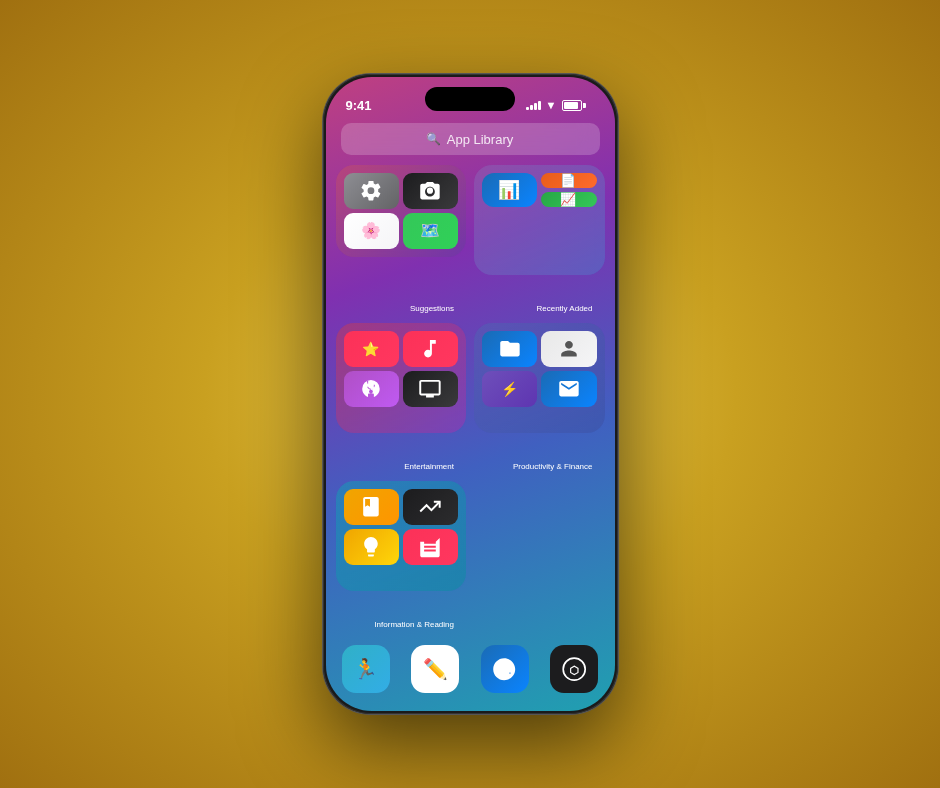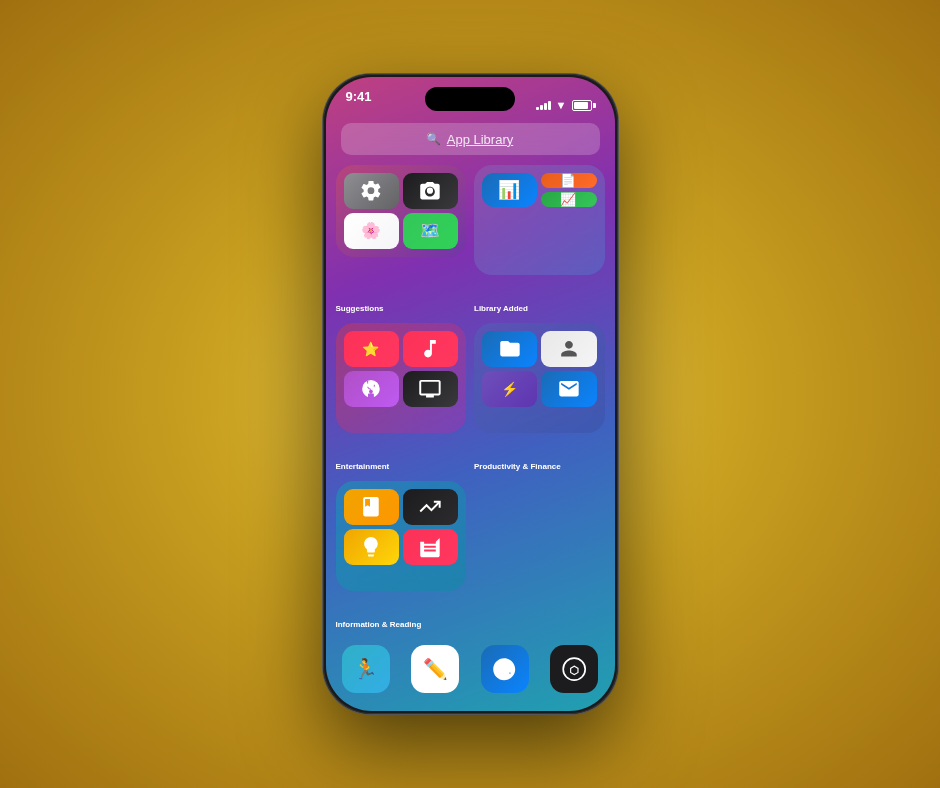--- a/index.html
+++ b/index.html
@@ -48,23 +48,24 @@
       background: #000;
       border-radius: 20px;
       z-index: 10;
     }
 
     
     .status-bar {
       position: absolute;
       top: 0;
       left: 0;
-      right: 3px;
+      right: 13px;
       height: 44px;
       display: flex;
+      align-items: center;
       justify-content: space-between;
       padding: 12px 20px 0;
       z-index: 9;
     }
 
     .status-time {
       font-size: 13px;
       font-weight: 600;
       color: white;
     }
@@ -133,21 +134,20 @@
       align-items: center;
       justify-content: center;
       gap: 5px;
       z-index: 9;
       backdrop-filter: blur(10px);
     }
 
     .search-placeholder {
       color: rgba(255,255,255,0.85);
       font-size: 13px;
-      text-decoration: underline;
     }
 
     
     .app-grid {
       position: absolute;
       top: 88px;
       left: 10px;
       right: 10px;
       bottom: 80px;
       display: grid;
@@ -161,25 +161,25 @@
       border-radius: 18px;
       padding: 8px;
       backdrop-filter: blur(5px);
       position: relative;
     }
 
     .folder-label {
       position: absolute;
       bottom: -16px;
       left: 0;
-      right: 4px;
-      text-align: left;
+      right: 12px;
+      text-align: right;
       font-size: 8px;
       color: white;
-      font-weight: 700;
+      font-weight: 400;
     }
 
     
     .app-settings { background: linear-gradient(135deg, #8e8e93, #636366); }
     .app-camera { background: linear-gradient(135deg, #1c1c1e, #3a3a3c); }
     .app-photos { background: linear-gradient(135deg, #fff, #f5f5f7); }
     .app-maps { background: linear-gradient(135deg, #34c759, #30d158); }
 
     .app-keynote { background: linear-gradient(135deg, #1a6bb5, #0a84ff); }
     .app-pages { background: linear-gradient(135deg, #e85d1a, #ff6b2b); }
@@ -318,21 +318,21 @@
             <div style="flex:1; display:flex; flex-direction:column; gap:4px;">
               <div class="app-pages" style="flex:1; border-radius:10px; display:flex; align-items:center; justify-content:center;">
                 <span style="font-size:13px;">📄</span>
               </div>
               <div class="app-numbers" style="flex:1; border-radius:10px; display:flex; align-items:center; justify-content:center;">
                 <span style="font-size:13px;">📈</span>
               </div>
             </div>
           </div>
         </div>
-        <div class="folder-label">Library Added</div>
+        <div class="folder-label">Recently Added</div>
       </div>
 
 
       <div style="position:relative; margin-bottom:18px;">
         <div class="folder" style="background: linear-gradient(135deg, rgba(200,60,80,0.5), rgba(160,50,180,0.5)); min-height:110px;">
           <div class="mini-grid">
             <div class="mini-app app-itunes">
               <span style="font-size:14px;">⭐</span>
             </div>
             <div class="mini-app app-music">

